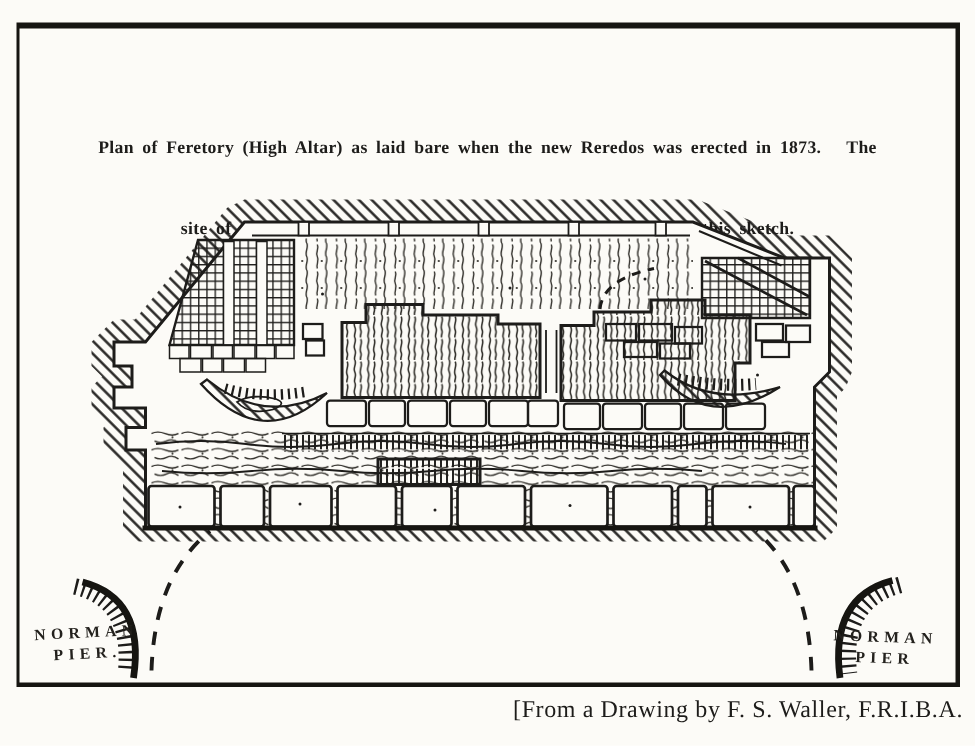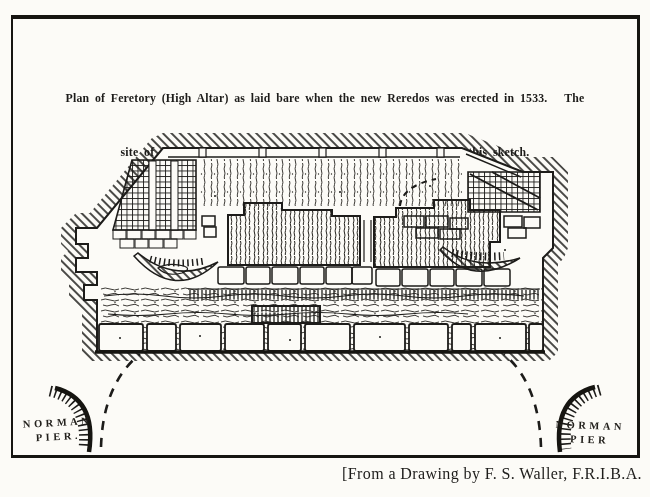--- a/index.html
+++ b/index.html
@@ -52,21 +52,21 @@
   }
 </style>
 </head>
 <body>
 
 <div class="page">
 
   <div class="frame"></div>
 
   <div class="title">
-    <div>Plan of Feretory (High Altar) as laid bare when the new Reredos was erected in 1533.   The</div>
+    <div>Plan of Feretory (High Altar) as laid bare when the new Reredos was erected in 1873.   The</div>
     <div>site of the old Norman Piers could be seen as distinctly as in this sketch.</div>
   </div>
 
   <svg class="plan-svg" width="650" height="497" viewBox="0 0 650 497">
     <defs>
       <pattern id="hatch" patternUnits="userSpaceOnUse" width="6" height="6" patternTransform="rotate(-45)">
         <line x1="3" y1="-1" x2="3" y2="7" stroke="#1d1c1a" stroke-width="1.6"></line>
       </pattern>
       <pattern id="grid" patternUnits="userSpaceOnUse" width="5.5" height="5.5">
         <path d="M0,0.5 H5.5 M0.5,0 V5.5" stroke="#1d1c1a" stroke-width="0.9" fill="none"></path>

